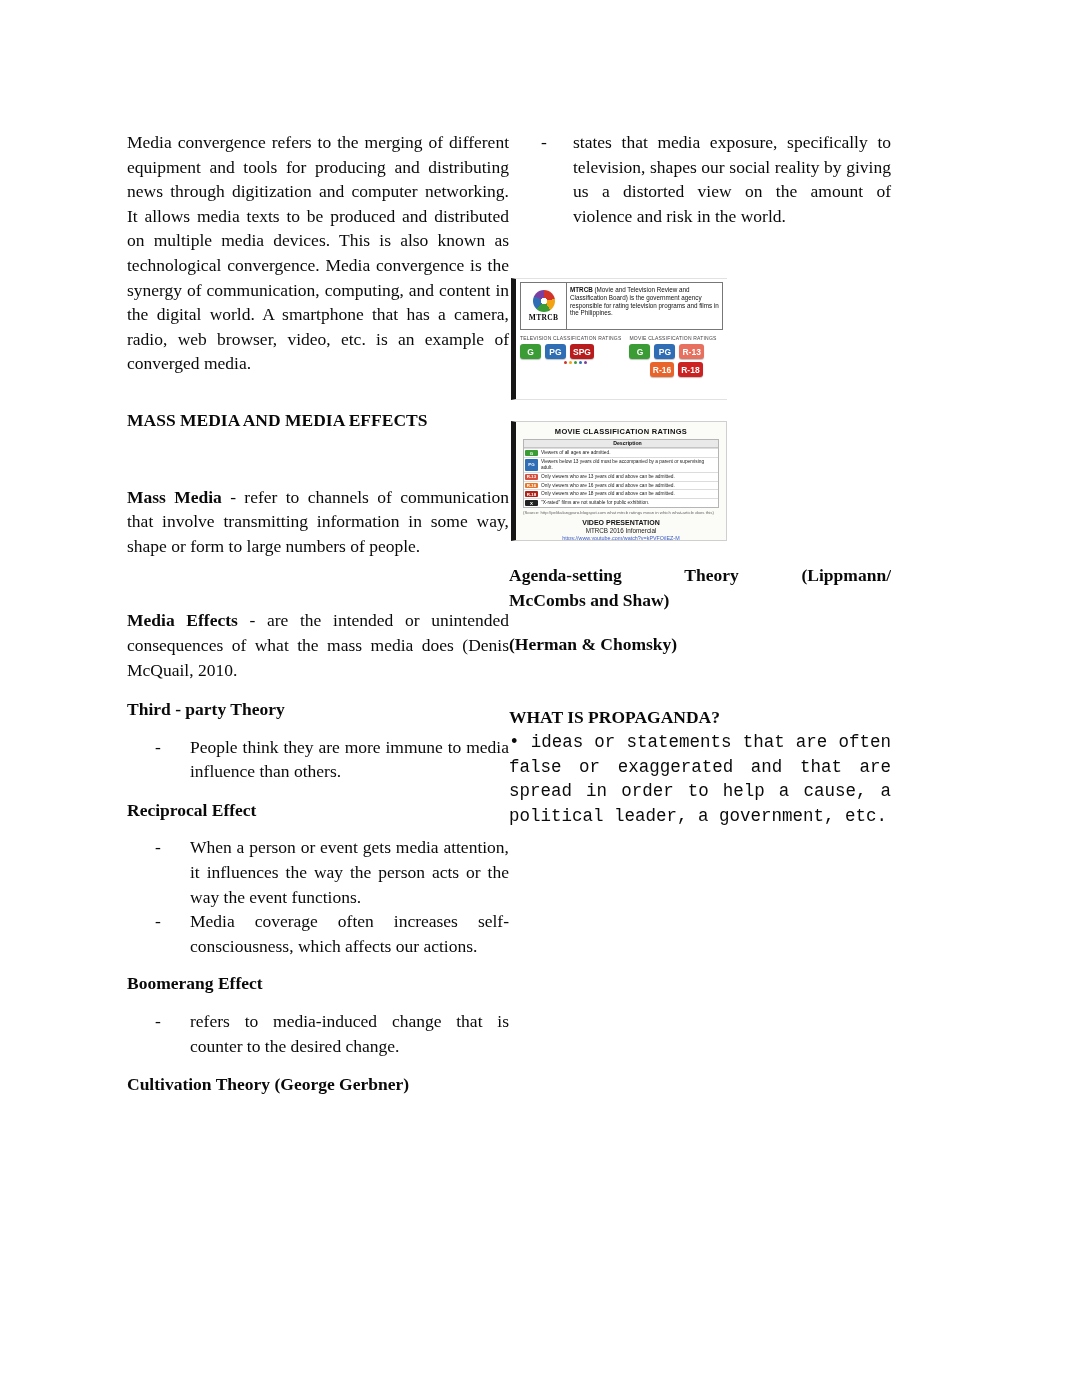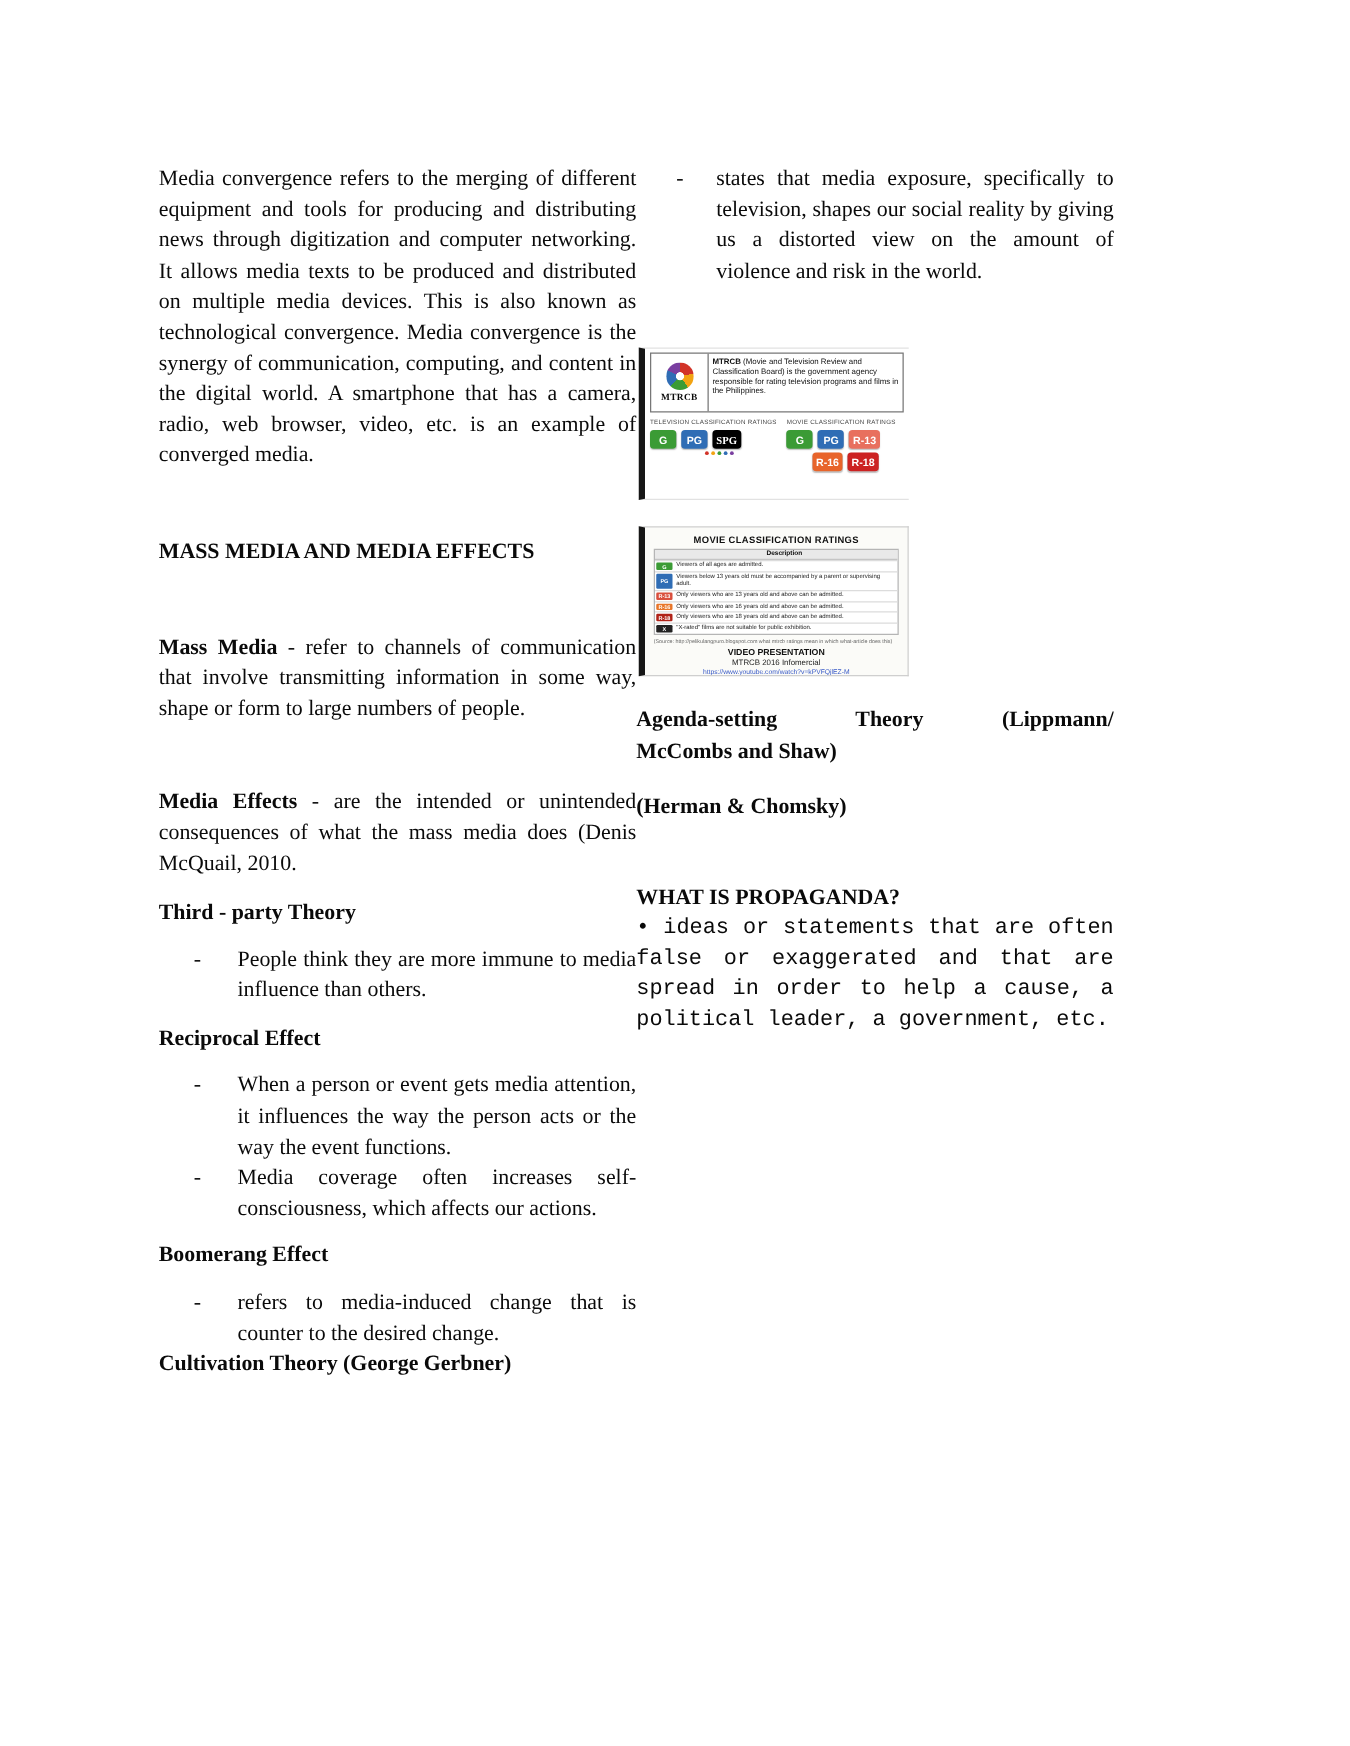--- a/index.html
+++ b/index.html
@@ -22,30 +22,30 @@
 
   
   .bullet { display:flex; }
   .l-ul .bullet { margin-left:28px; }
   .l-ul .dash { flex:0 0 35px; font-size:17.5px; line-height:24.6px; }
   .r-ul .bullet { margin-left:32px; }
   .r-ul .dash { flex:0 0 32px; font-size:17.5px; line-height:24.6px; }
   .btext { flex:1; }
 
   
-  .m-heading1 { margin-top:52px; }
+  .m-heading1 { margin-top:32px; }
   .m-mass { margin-top:52px; }
   .m-effects { margin-top:50px; }
   .m-third { margin-top:15px; }
   .m-ul1 { margin-top:13px; }
   .m-recip { margin-top:14px; }
   .m-ul2 { margin-top:13px; }
   .m-boom { margin-top:13px; }
   .m-ul3 { margin-top:13px; }
-  .m-cult { }
+  .m-cult { margin-top:14px; }
 
   
   .m-mtrcb { margin-top:13px; }
   .m-img1 { margin-top:50px; }
   .m-img2 { margin-top:21px; }
   .m-agenda { margin-top:22px; }
   .m-agendap { margin-top:14px; }
   .m-propm { margin-top:19px; }
   .m-propmp { margin-top:14px; }
   .m-whatis { margin-top:48px; }
@@ -74,21 +74,21 @@
   .badge-row { display:flex; gap:4px; align-items:center; }
   .badge-row.center { justify-content:center; margin-top:3px; }
   .badge {
     display:inline-flex; align-items:center; justify-content:center;
     min-width:21px; height:15px; padding:0 3px; border-radius:3px;
     color:#fff; font-weight:700; font-size:8.5px;
     box-shadow:0 1px 1px rgba(0,0,0,.25);
   }
   .b-green { background:#3b9b35; }
   .b-blue { background:#2f6db5; }
-  .b-red { background:#000000;font-family:Liberation Serif, serif; }
+  .b-red { background:#b91c1c; }
   .b-lightred { background:#e8705e; }
   .b-orange { background:#e8642a; }
   .b-darkred { background:#cc2222; }
   .dots { display:flex; gap:2px; margin-top:2px; margin-left:44px; }
   .dots i { width:3px; height:3px; border-radius:50%; display:block; }
   .d1{background:#d23328;} .d2{background:#f2a312;} .d3{background:#3b9b35;} .d4{background:#2f6db5;} .d5{background:#7a3fa0;}
 
   .img2 { height:120px; background:#fbfbf8; border:1px solid #cfcfcf; border-left:5px solid #161616; padding:4px 7px; }
   .img2-title { font-size:7.5px; font-weight:700; text-align:center; letter-spacing:.3px; margin:1px 0 3px; color:#111; }
   .ttable { border:1px solid #b5b5b5; background:#fff; }

